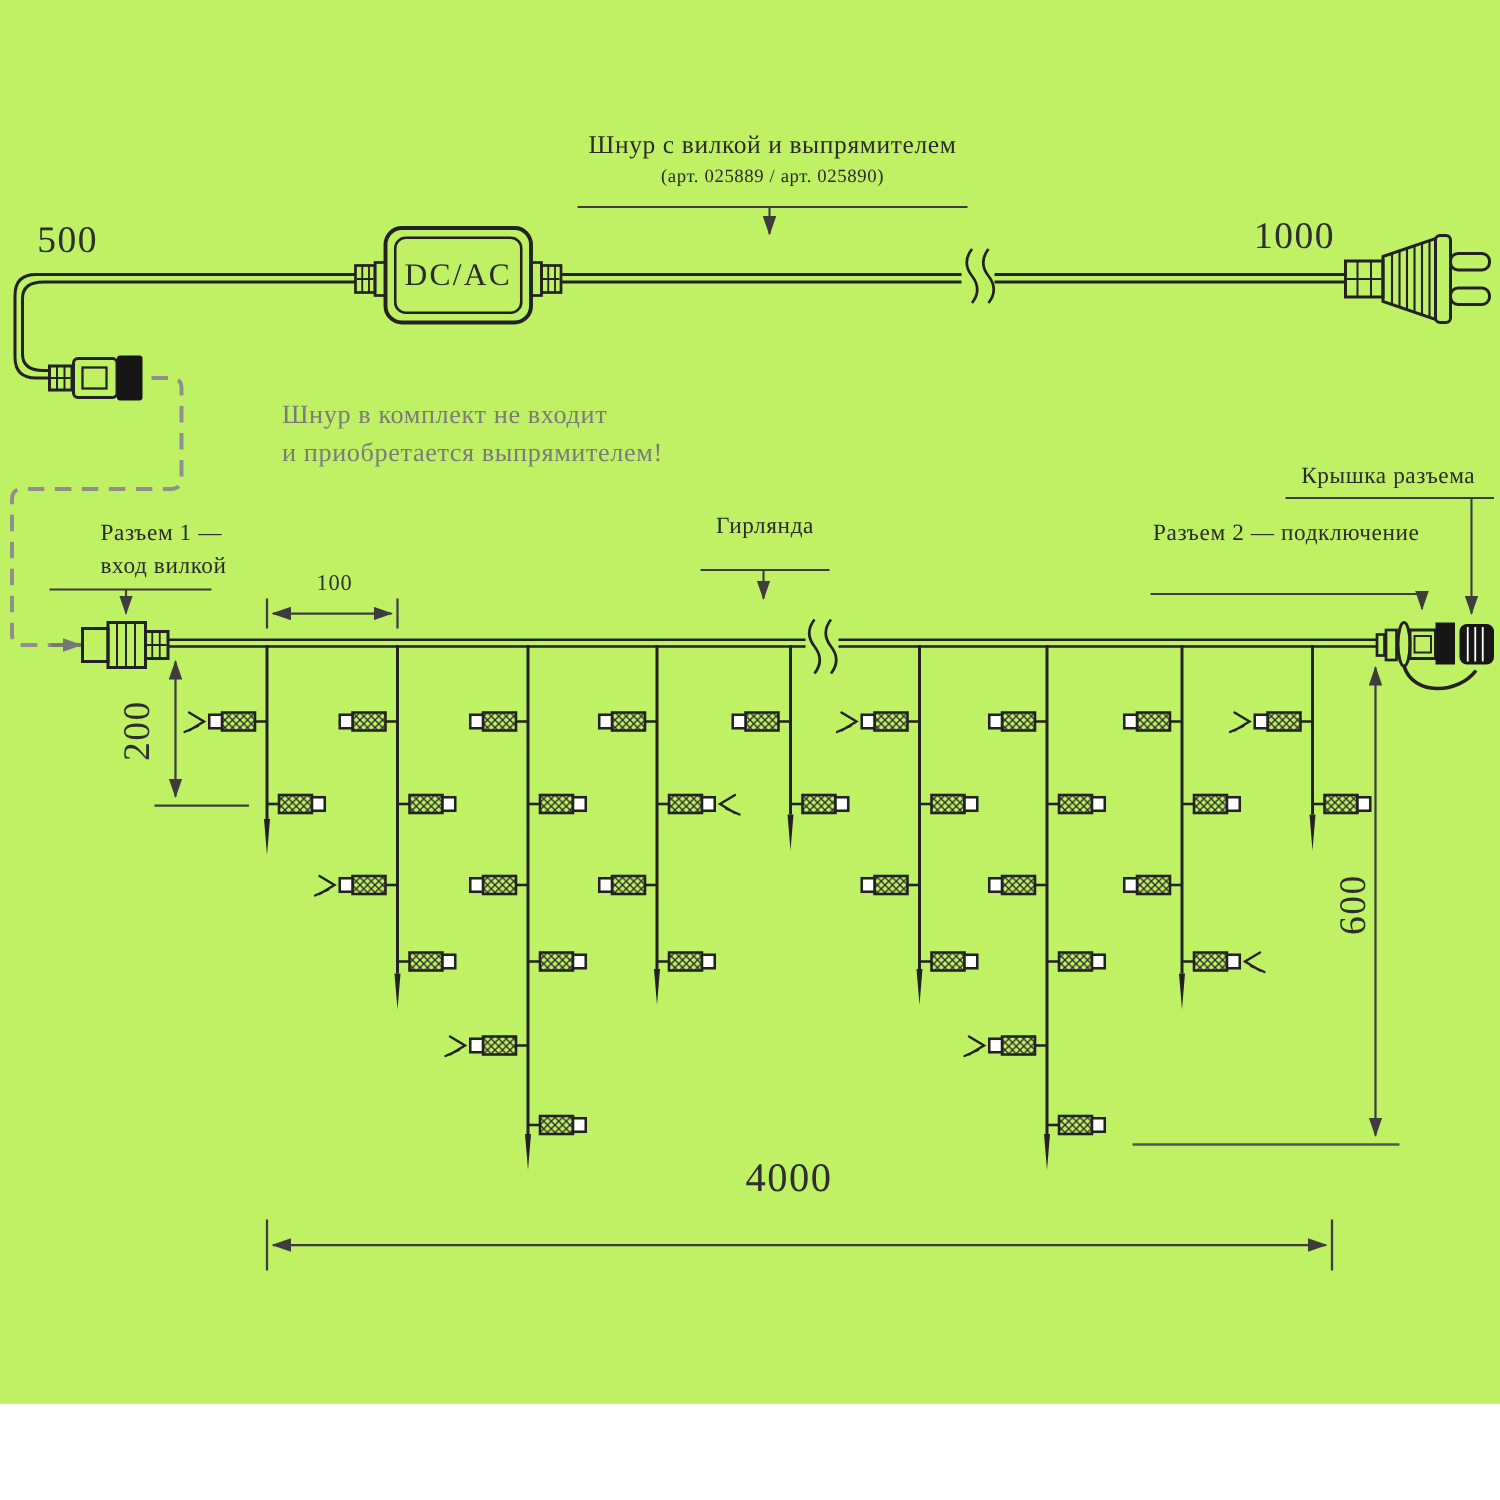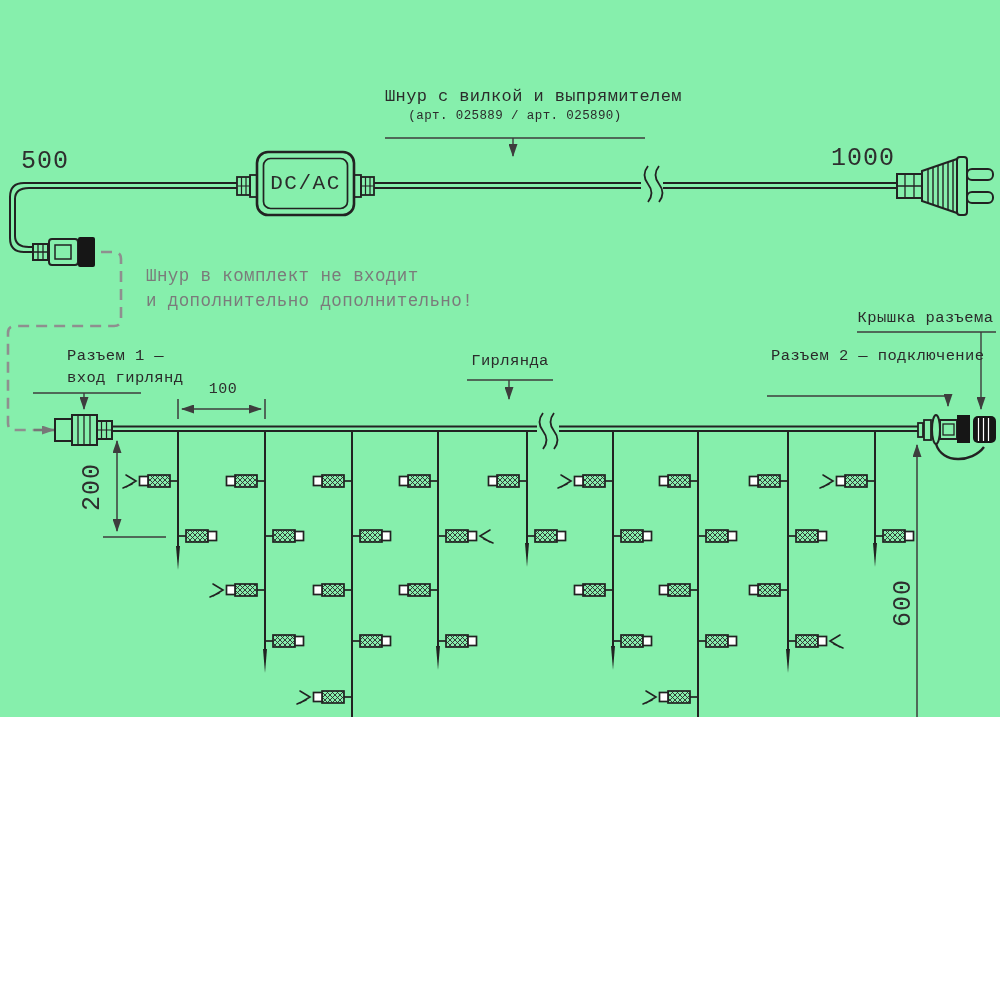--- a/index.html
+++ b/index.html
@@ -1,27 +1,27 @@
 <!DOCTYPE html>
 <html><head>
 <meta charset="utf-8">
 <style>
   html,body{margin:0;padding:0;background:#fff;}
-  #canvas{position:relative;width:1000px;height:717px;background:#86efac;overflow:hidden;
-          font-family:Liberation Mono, monospace;}
+  #canvas{position:relative;width:1000px;height:936px;background:#bef264;overflow:hidden;
+          font-family:Liberation Serif, serif;}
   #diagram-svg{position:absolute;left:0;top:0;}
   .lbl{position:absolute;color:#2b2b2b;white-space:nowrap;letter-spacing:.4px;}
   .lbl.center{text-align:center;}
   .num{font-size:25px;color:#2e2e2e;letter-spacing:1px;}
   .num-big{font-size:27px;color:#2e2e2e;letter-spacing:1px;}
   .num-sm{font-size:15px;color:#2e2e2e;letter-spacing:.5px;}
   .callout{font-size:15.5px;line-height:1.42;color:#2b2b2b;}
   .title-l1{font-size:17px;}
   .title-l2{font-size:12.5px;margin-top:3px;}
-  .note{font-size:17.5px;line-height:1.45;color:#7b7b7b;}
+  .note{font-size:17.5px;line-height:1.45;color:#7b7b7b;margin-left:42px;}
   .rotbox{display:flex;align-items:center;justify-content:center;transform:rotate(-90deg);}
   .dcac{display:flex;align-items:center;justify-content:center;font-size:21px;
         letter-spacing:1.5px;color:#2b2b2b;text-align:right;}
 </style>
 </head>
 <body>
 
 <div id="canvas">
 
 <svg id="diagram-svg" width="1000" height="1000" viewBox="0 0 1000 1000">
@@ -384,35 +384,35 @@
 </div>
 
 <div class="lbl num center" style="left:15px;top:147px;width:60px;">500</div>
 
 <div class="lbl num center" style="left:828px;top:144px;width:70px;">1000</div>
 
 <div class="lbl dcac" style="left:257px;top:152px;width:97px;height:63px;">DC/AC</div>
 
 <div class="lbl note" style="left:146px;top:264px;">
   <div>Шнур в комплект не входит</div>
-  <div>и дополнительно дополнительно!</div>
+  <div>и приобретается выпрямителем!</div>
 </div>
 
 <div class="lbl callout" style="left:33px;top:345px;margin-left:34px;">
   <div>Разъем 1 —</div>
-  <div>вход гирлянд</div>
+  <div>вход вилкой</div>
 </div>
 
 <div class="lbl num-sm center" style="left:193px;top:381px;width:60px;">100</div>
 
-<div class="lbl callout center" style="left:455px;top:350px;width:110px;">Гирлянда</div>
+<div class="lbl callout center" style="left:455px;top:340px;width:110px;">Гирлянда</div>
 
 <div class="lbl callout center" style="left:853px;top:307px;width:145px;">Крышка разъема</div>
 
-<div class="lbl callout center" style="left:755px;top:345px;width:205px;margin-left:16px;">
+<div class="lbl callout center" style="left:755px;top:345px;width:205px;">
   <div>Разъем 2 — подключение</div>
 </div>
 
 <div class="lbl num rotbox" style="left:57px;top:471px;width:70px;height:32px;">200</div>
 
 <div class="lbl num rotbox" style="left:866px;top:587px;width:74px;height:32px;">600</div>
 
 <div class="lbl num-big center" style="left:476px;top:770px;width:100px;">4000</div>
 
 </div>

